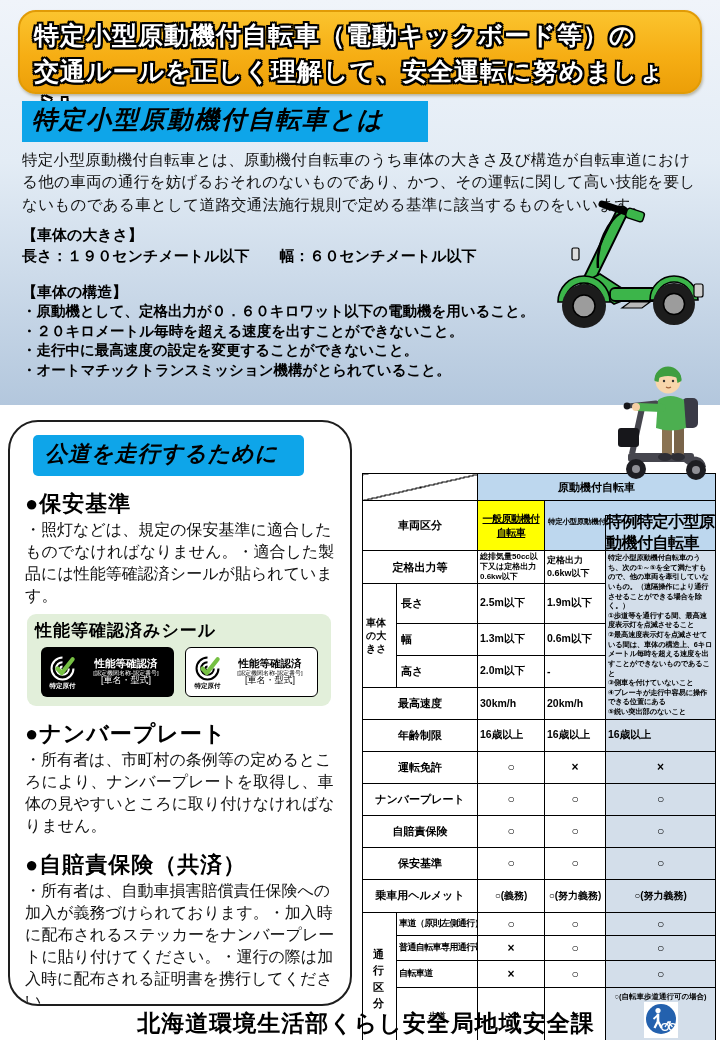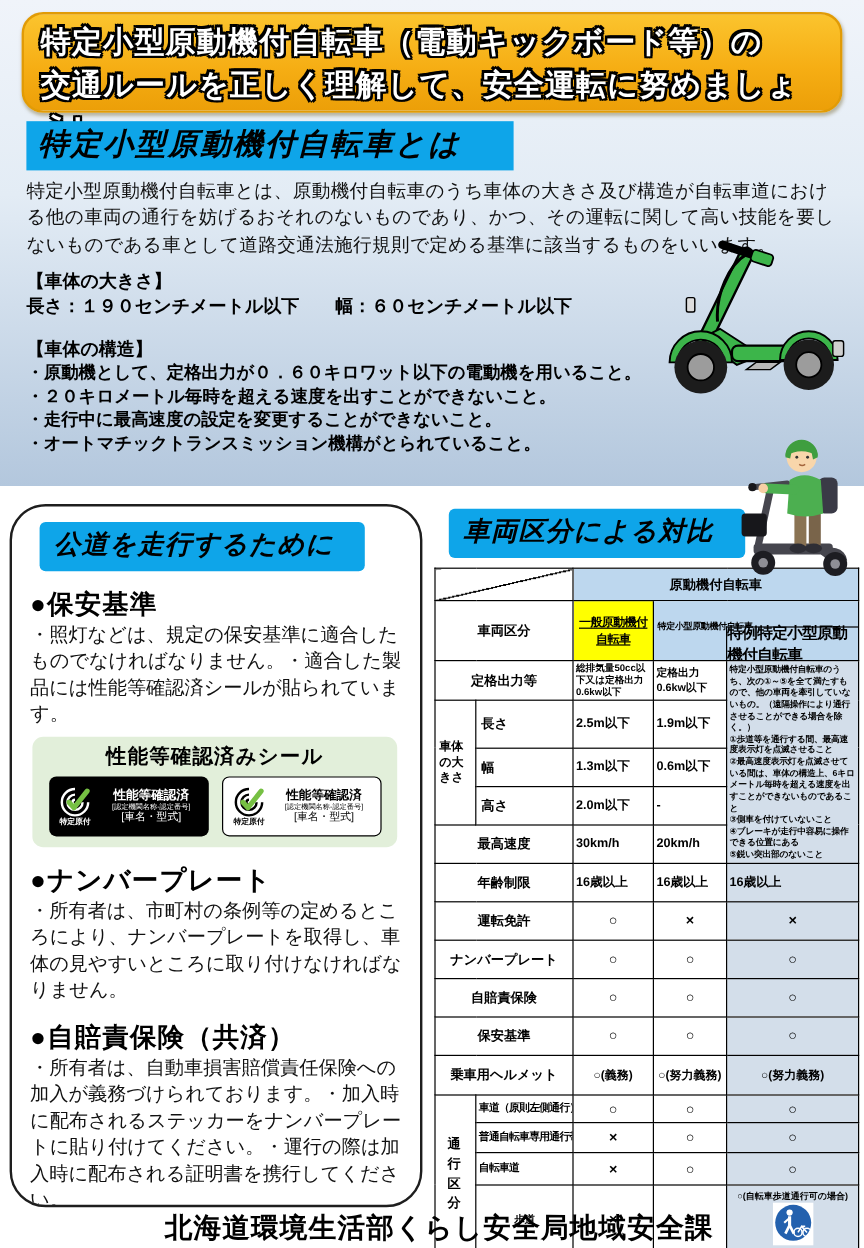--- a/index.html
+++ b/index.html
@@ -35,21 +35,21 @@
   .scooter-art { position:absolute; left:538px; top:190px; z-index:1; }
   .rider-art   { position:absolute; left:606px; top:350px; z-index:3; }
 
   
   .road-panel { position:absolute; left:8px; top:420px; width:344px; height:586px;
                 border:2px solid #1e1e1e; border-radius:30px; background:#fff; padding:13px 12px 0 15px; overflow:hidden; }
   .road-panel .sec-h { font-size:22px; font-weight:800; letter-spacing:1px; margin-top:13px; }
   .road-panel .sec-p { font-size:16px; line-height:22px; color:#111; }
 
   .seal-box { margin-top:7px; margin-left:2px; width:304px; background:#e2efda; border-radius:9px; padding:5px 8px 9px; }
-  .seal-box-title { text-align:center; font-size:17px; font-weight:800; letter-spacing:1px; }
+  .seal-box-title { text-align:left; font-size:17px; font-weight:800; letter-spacing:1px; }
   .seal-row { display:flex; justify-content:center; gap:11px; margin-top:5px; }
   .seal { width:133px; height:50px; border-radius:6px; display:flex; align-items:center; padding:2px 3px; }
   .seal.black { background:#000; color:#fff; }
   .seal.white { background:#fff; color:#000; border:1.5px solid #000; }
   .seal-left { width:38px; display:flex; flex-direction:column; align-items:center; }
   .seal-tag { font-size:6.5px; font-weight:800; line-height:1; margin-top:1px; }
   .seal-right { flex:1; text-align:center; line-height:1.1; }
   .seal-l1 { font-size:10.5px; font-weight:700; }
   .seal-l2 { font-size:6px; }
   .seal-l3 { font-size:9px; }
@@ -59,22 +59,22 @@
               background:#fff; }
   table.cmp td { border:1px solid #000; vertical-align:middle; color:#000; overflow:hidden; }
   tr.r1 { height:27px; } tr.r2 { height:50px; } tr.rs { height:32px; } tr.rhel { height:33px; }
   tr.rp1 { height:23px; } tr.rp2 { height:25px; } tr.rp3 { height:27px; } tr.rp4 { height:58px; }
   .diag { background:
       linear-gradient(to bottom right, transparent 48.8%, #000 48.8%, #000 51.2%, transparent 51.2%); }
   .c-bluehead { background:#bdd7ee; text-align:center; font-size:11px; font-weight:700; }
   .c-yellow { background:#ffff00; font-size:10px; font-weight:700; text-decoration:underline; text-align:center; padding:0 1px; letter-spacing:-0.5px;}
   .cat-cell { background:#bdd7ee; position:relative; }
   .tokutei-lbl { position:absolute; left:3px; top:16px; font-size:7.5px; font-weight:700; letter-spacing:-0.3px; }
-  .tokurei-box { position:absolute; right:0; bottom:0; width:110px; height:28px; border-top:1px solid #000; border-left:1px solid #000;
-                 display:flex; align-items:center; justify-content:center; font-size:13px; font-weight:700; letter-spacing:-0.5px; background:#bdd7ee; }
+  .tokurei-box { position:absolute; right:0; bottom:0; width:110px; height:35px; border-top:1px solid #000; border-left:1px solid #000;
+                 display:flex; align-items:center; justify-content:center; font-size:16px; font-weight:700; letter-spacing:-0.5px; background:#bdd7ee; }
   .c-label  { text-align:center; font-size:11px; font-weight:700; }
   .c-label2 { text-align:left; font-size:11px; font-weight:700; padding-left:4px; white-space:nowrap; }
   .r-pass .c-label2 { font-size:9px; letter-spacing:-0.6px; padding-left:2px; }
   .c-label2.center { text-align:center; padding-left:0; }
   .c-group { font-size:10px; font-weight:700; text-align:left; padding:2px 1px 2px 3px; word-break:break-all; line-height:1.3; }
   .c-group.vert { font-size:11px; padding:2px 10px; line-height:1.5; }
   .c-val { text-align:left; font-size:10.5px; font-weight:600; padding:1px 2px; }
   .c-val.tiny { font-size:8px; line-height:1.25; font-weight:700; }
   .c-val.small { font-size:9px; }
   .c-sym { text-align:center; font-size:12px; font-weight:600; }
@@ -215,21 +215,20 @@
     <div class="sec-p">
       <span>・所有者は、市町村の条例等の定めるところにより、ナンバープレートを取得し、車体の見やすいところに取り付けなければなりません。</span>
     </div>
 
     <div class="sec-h">●自賠責保険（共済）</div>
     <div class="sec-p">
       <span>・所有者は、自動車損害賠償責任保険への加入が義務づけられております。</span><span>・加入時に配布されるステッカーをナンバープレートに貼り付けてください。</span><span>・運行の際は加入時に配布される証明書を携行してください。</span>
     </div>
   </div>
 
-  <div class="hl t3">車両区分による対比</div>
 
   <table class="cmp">
     <colgroup>
         <col style="width:34px">
         <col style="width:81px">
         <col style="width:67px">
         <col style="width:61px">
         <col style="width:110px">
       </colgroup>
     <tbody>

